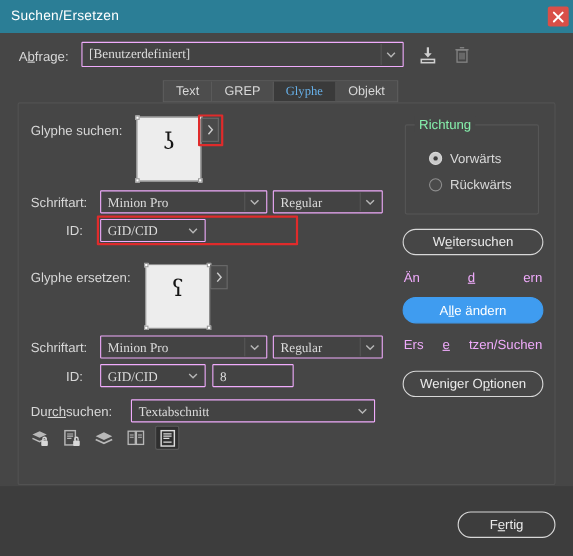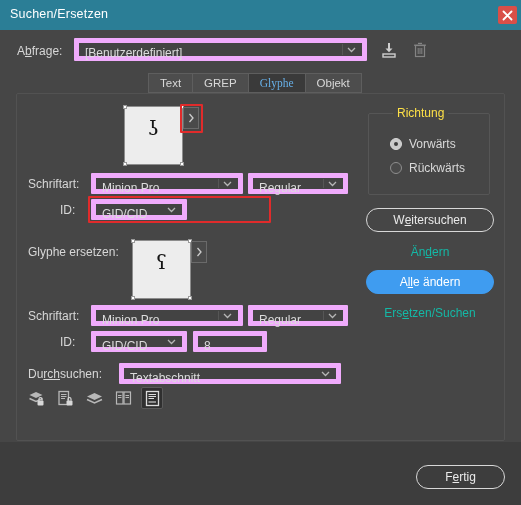--- a/index.html
+++ b/index.html
@@ -53,25 +53,25 @@
   .query-row { position:absolute; left:0; top:38px; width:521px; height:26px; }
   .lbl-query {
     position:absolute; left:17px; top:6px;
     font-size:12px; color:#d7d7d7;
   }
   .lbl-query u { text-decoration: underline; text-underline-offset: 1px; }
 
   .select, .textfield {
     position:absolute;
     background:#434343;
-    border:5px solid #f0abfc;
+    border:1px solid #f0abfc;
     box-sizing:border-box;
     color:#dcdcdc;
     font-size:12px;
-    font-family:Liberation Sans, sans-serif;
+    font-family:Liberation Serif, serif;
     border-radius:1px;
   }
   .select .val, .textfield .val {
     position:absolute; left:6px; top:3px;
     white-space:nowrap; overflow:hidden;
   }
   .select .caret {
     position:absolute; right:4px; top:0; bottom:0;
     width:14px; display:flex; align-items:center; justify-content:center;
   }
@@ -156,24 +156,24 @@
   }
 
   
   .group {
     position:absolute;
     border:1px solid #565656;
     box-sizing:border-box;
     border-radius:2px;
   }
   .group-title {
-    position:absolute; left:24px; top:-8px;
+    position:absolute; left:8px; top:-8px;
     background:#464646;
     padding:0 4px;
-    font-size:12px; color:#fde047;
+    font-size:12px; color:#86efac;
   }
   .radio-row { position:absolute; display:flex; align-items:center; cursor:pointer; }
   .radio {
     width:12px; height:12px; border-radius:50%;
     border:1px solid #8e8e8e; background:#4a4a4a;
     box-sizing:border-box; position:relative; flex:none;
   }
   .radio.checked { background:#c9c9c9; border-color:#d7d7d7; }
   .radio.checked::after {
     content:""; position:absolute; left:3px; top:3px;
@@ -186,21 +186,21 @@
     height:24px;
     border-radius:12px;
     box-sizing:border-box;
     display:flex; align-items:center; justify-content:center;
     font-size:12px;
     cursor:pointer;
     white-space:nowrap;
   }
   .btn.outline { border:1px solid #d8d8d8; color:#eaeaea; background:transparent; }
   .btn.primary { background:#3f9cf0; color:#ffffff; border:1px solid #3f9cf0; }
-  .btn.disabled { border:1px solid transparent; color:#14b8a6; background:transparent; cursor:default; }
+  .btn.disabled { border:1px solid transparent; color:#f0abfc; background:transparent; cursor:default;justify-content:space-between; }
   .btn u { text-decoration:underline; text-underline-offset:1px; }
 
   
   .scope-icons { position:absolute; left:25px; top:387px; display:flex; align-items:center; }
   .scope-icon {
     width:22px; height:22px;
     margin-right:7px;
     display:flex; align-items:center; justify-content:center;
     cursor:pointer;
     border-radius:2px;
@@ -254,20 +254,21 @@
 
   <div class="tabs">
     <div class="tab">Text</div>
     <div class="tab">GREP</div>
     <div class="tab active">Glyphe</div>
     <div class="tab">Objekt</div>
   </div>
 
   <div class="panel"></div>
 
+  <div class="static-label" style="left:28px; top:112px;">Glyphe suchen:</div>
 
   <div class="glyph-box" style="left:124px; top:106px; width:59px; height:59px;">
     <div class="glyph" style="top:9px; font-size:21px;">ʖ</div>
     <div class="handle" style="left:-2px; top:-2px;"></div>
     <div class="handle" style="right:-2px; top:-2px;"></div>
     <div class="handle" style="left:-2px; bottom:-2px;"></div>
     <div class="handle" style="right:-2px; bottom:-2px;"></div>
   </div>
 
   <div class="chev-btn" style="left:183px; top:107px; width:16px; height:22px;">
@@ -431,20 +432,25 @@
   <div class="btn primary" style="left:366px; top:270px; width:128px;">
     <span>A</span>
       <u>ll</u>
       <span>e ändern</span>
   </div>
   <div class="btn disabled" style="left:366px; top:301px; width:128px;">
     <span>Ers</span>
       <u>e</u>
       <span>tzen/Suchen</span>
   </div>
+  <div class="btn outline" style="left:366px; top:337px; width:128px;">
+    <span>Weniger O</span>
+      <u>p</u>
+      <span>tionen</span>
+  </div>
 
   <div class="btn outline" style="left:416px; top:465px; width:89px;">
     <span>F</span>
       <u>e</u>
       <span>rtig</span>
   </div>
 
 </div>
 
 </body></html>

